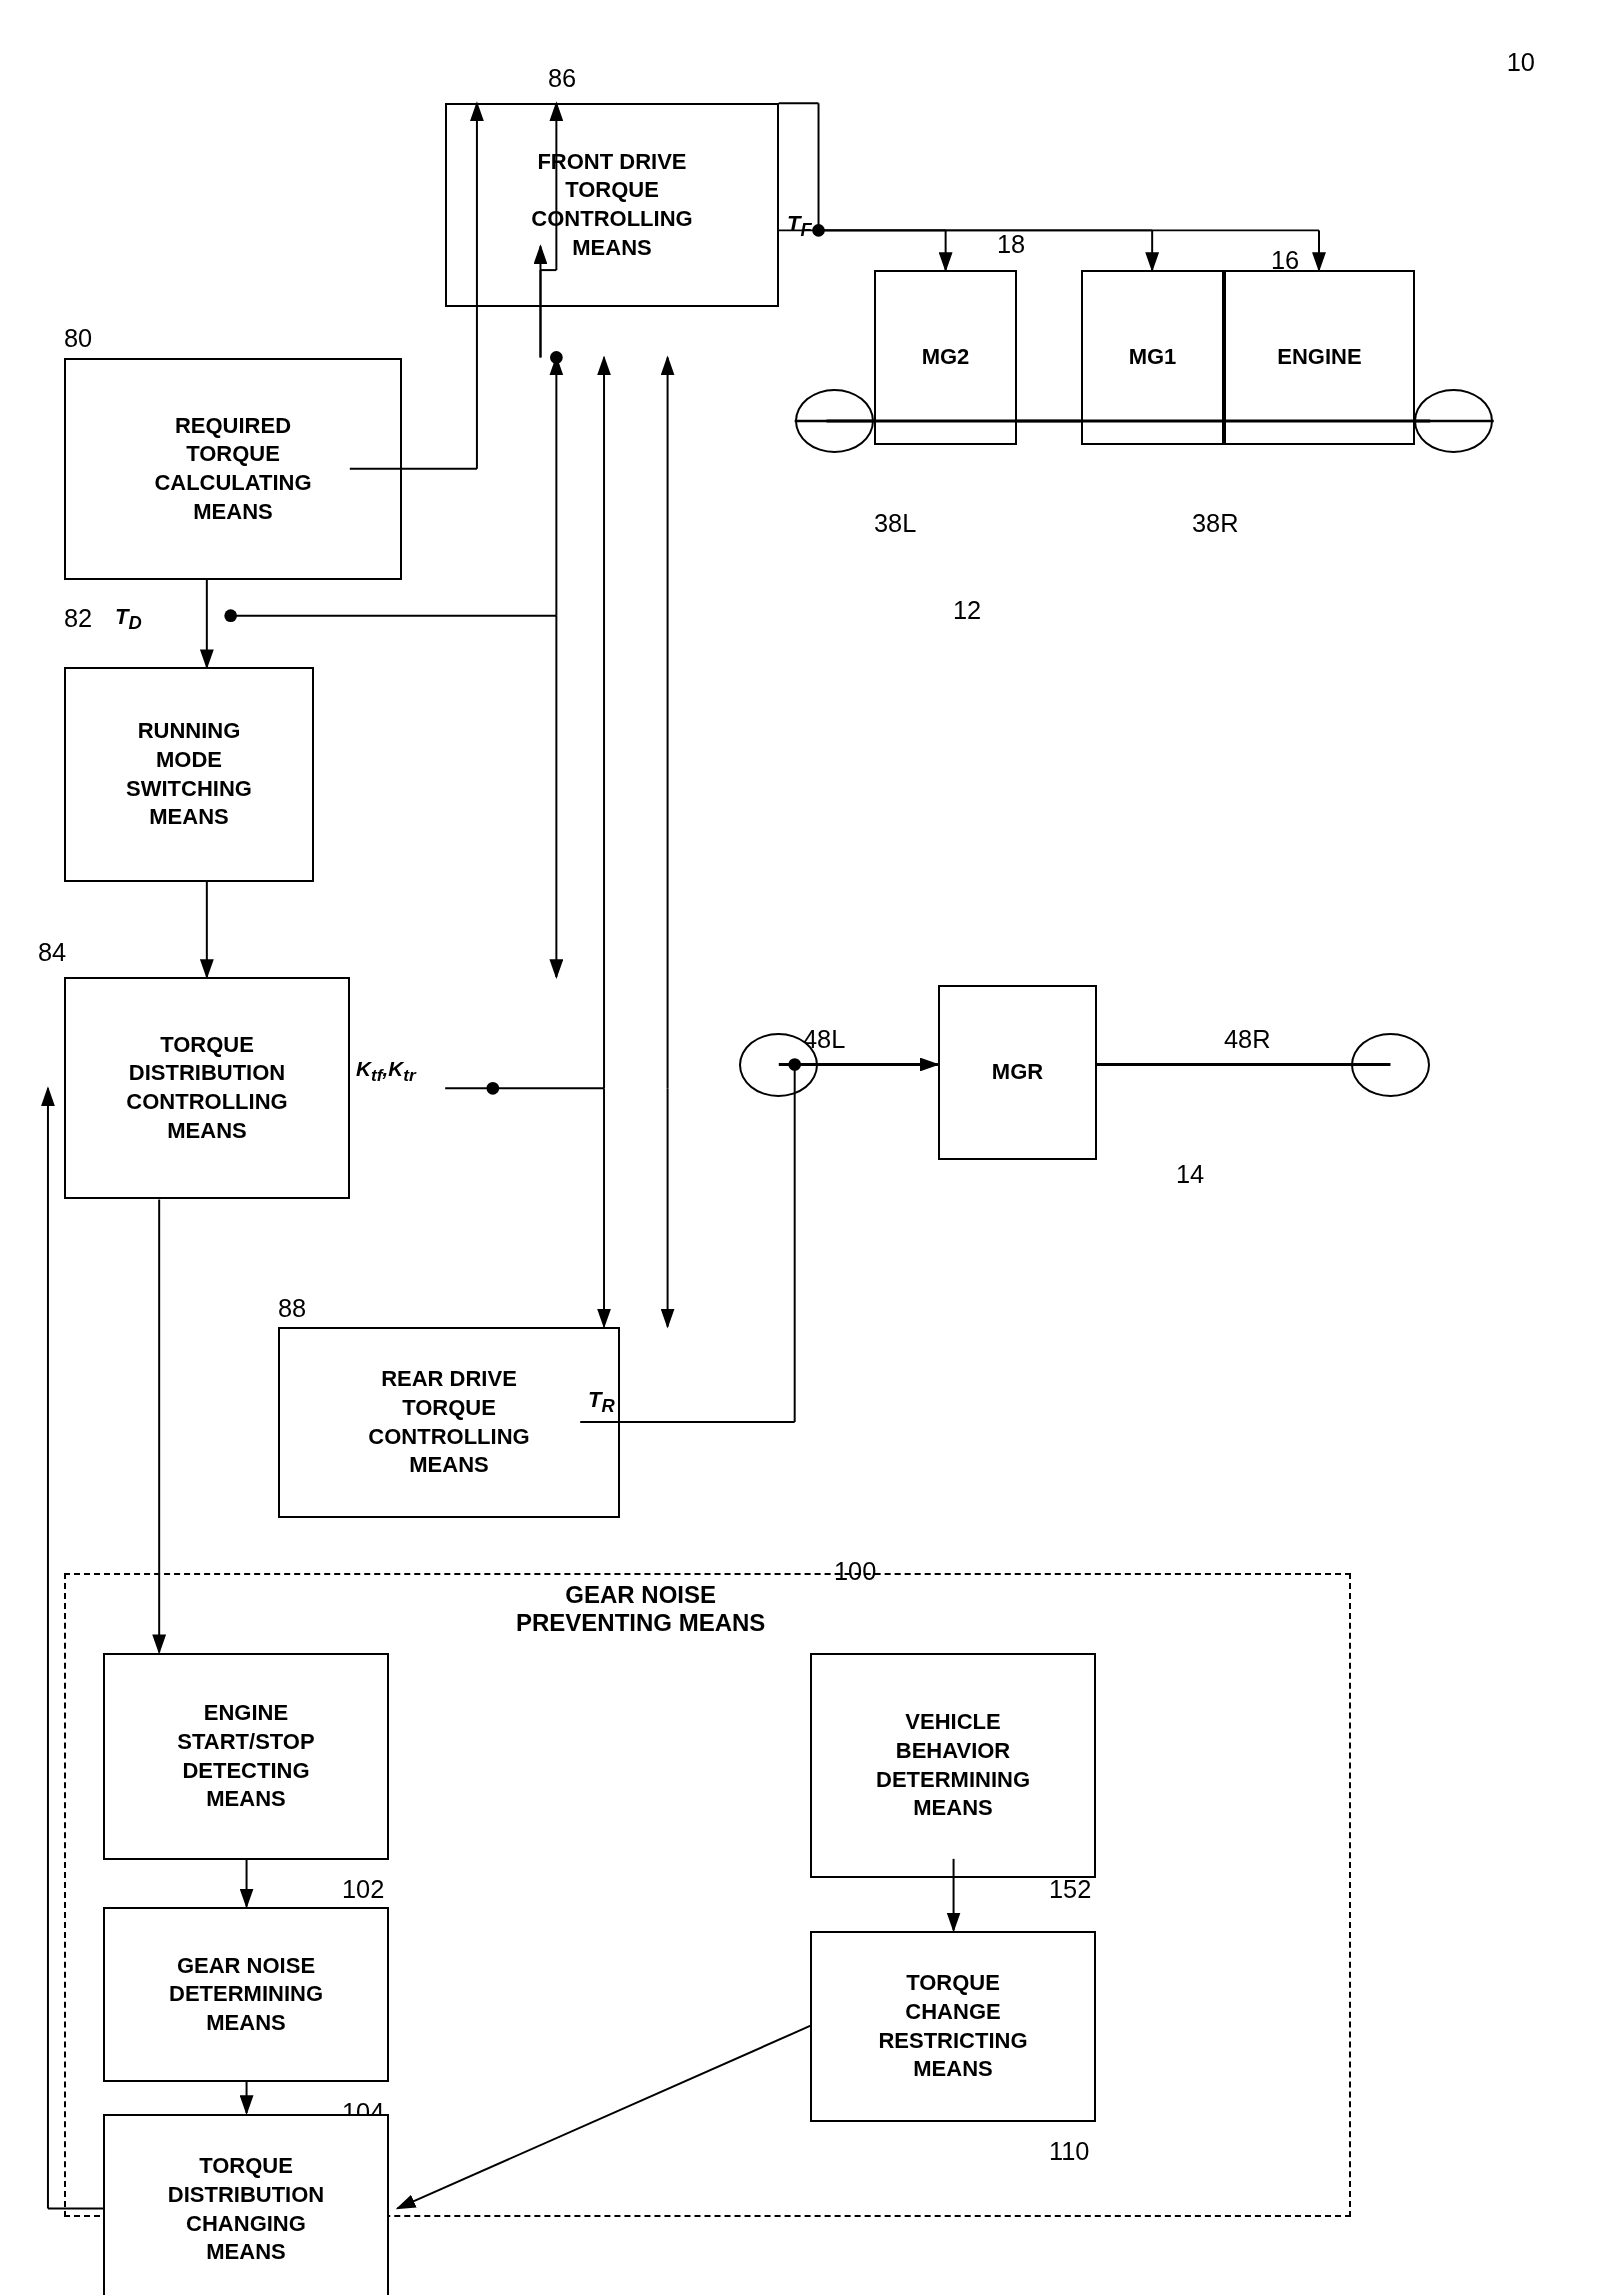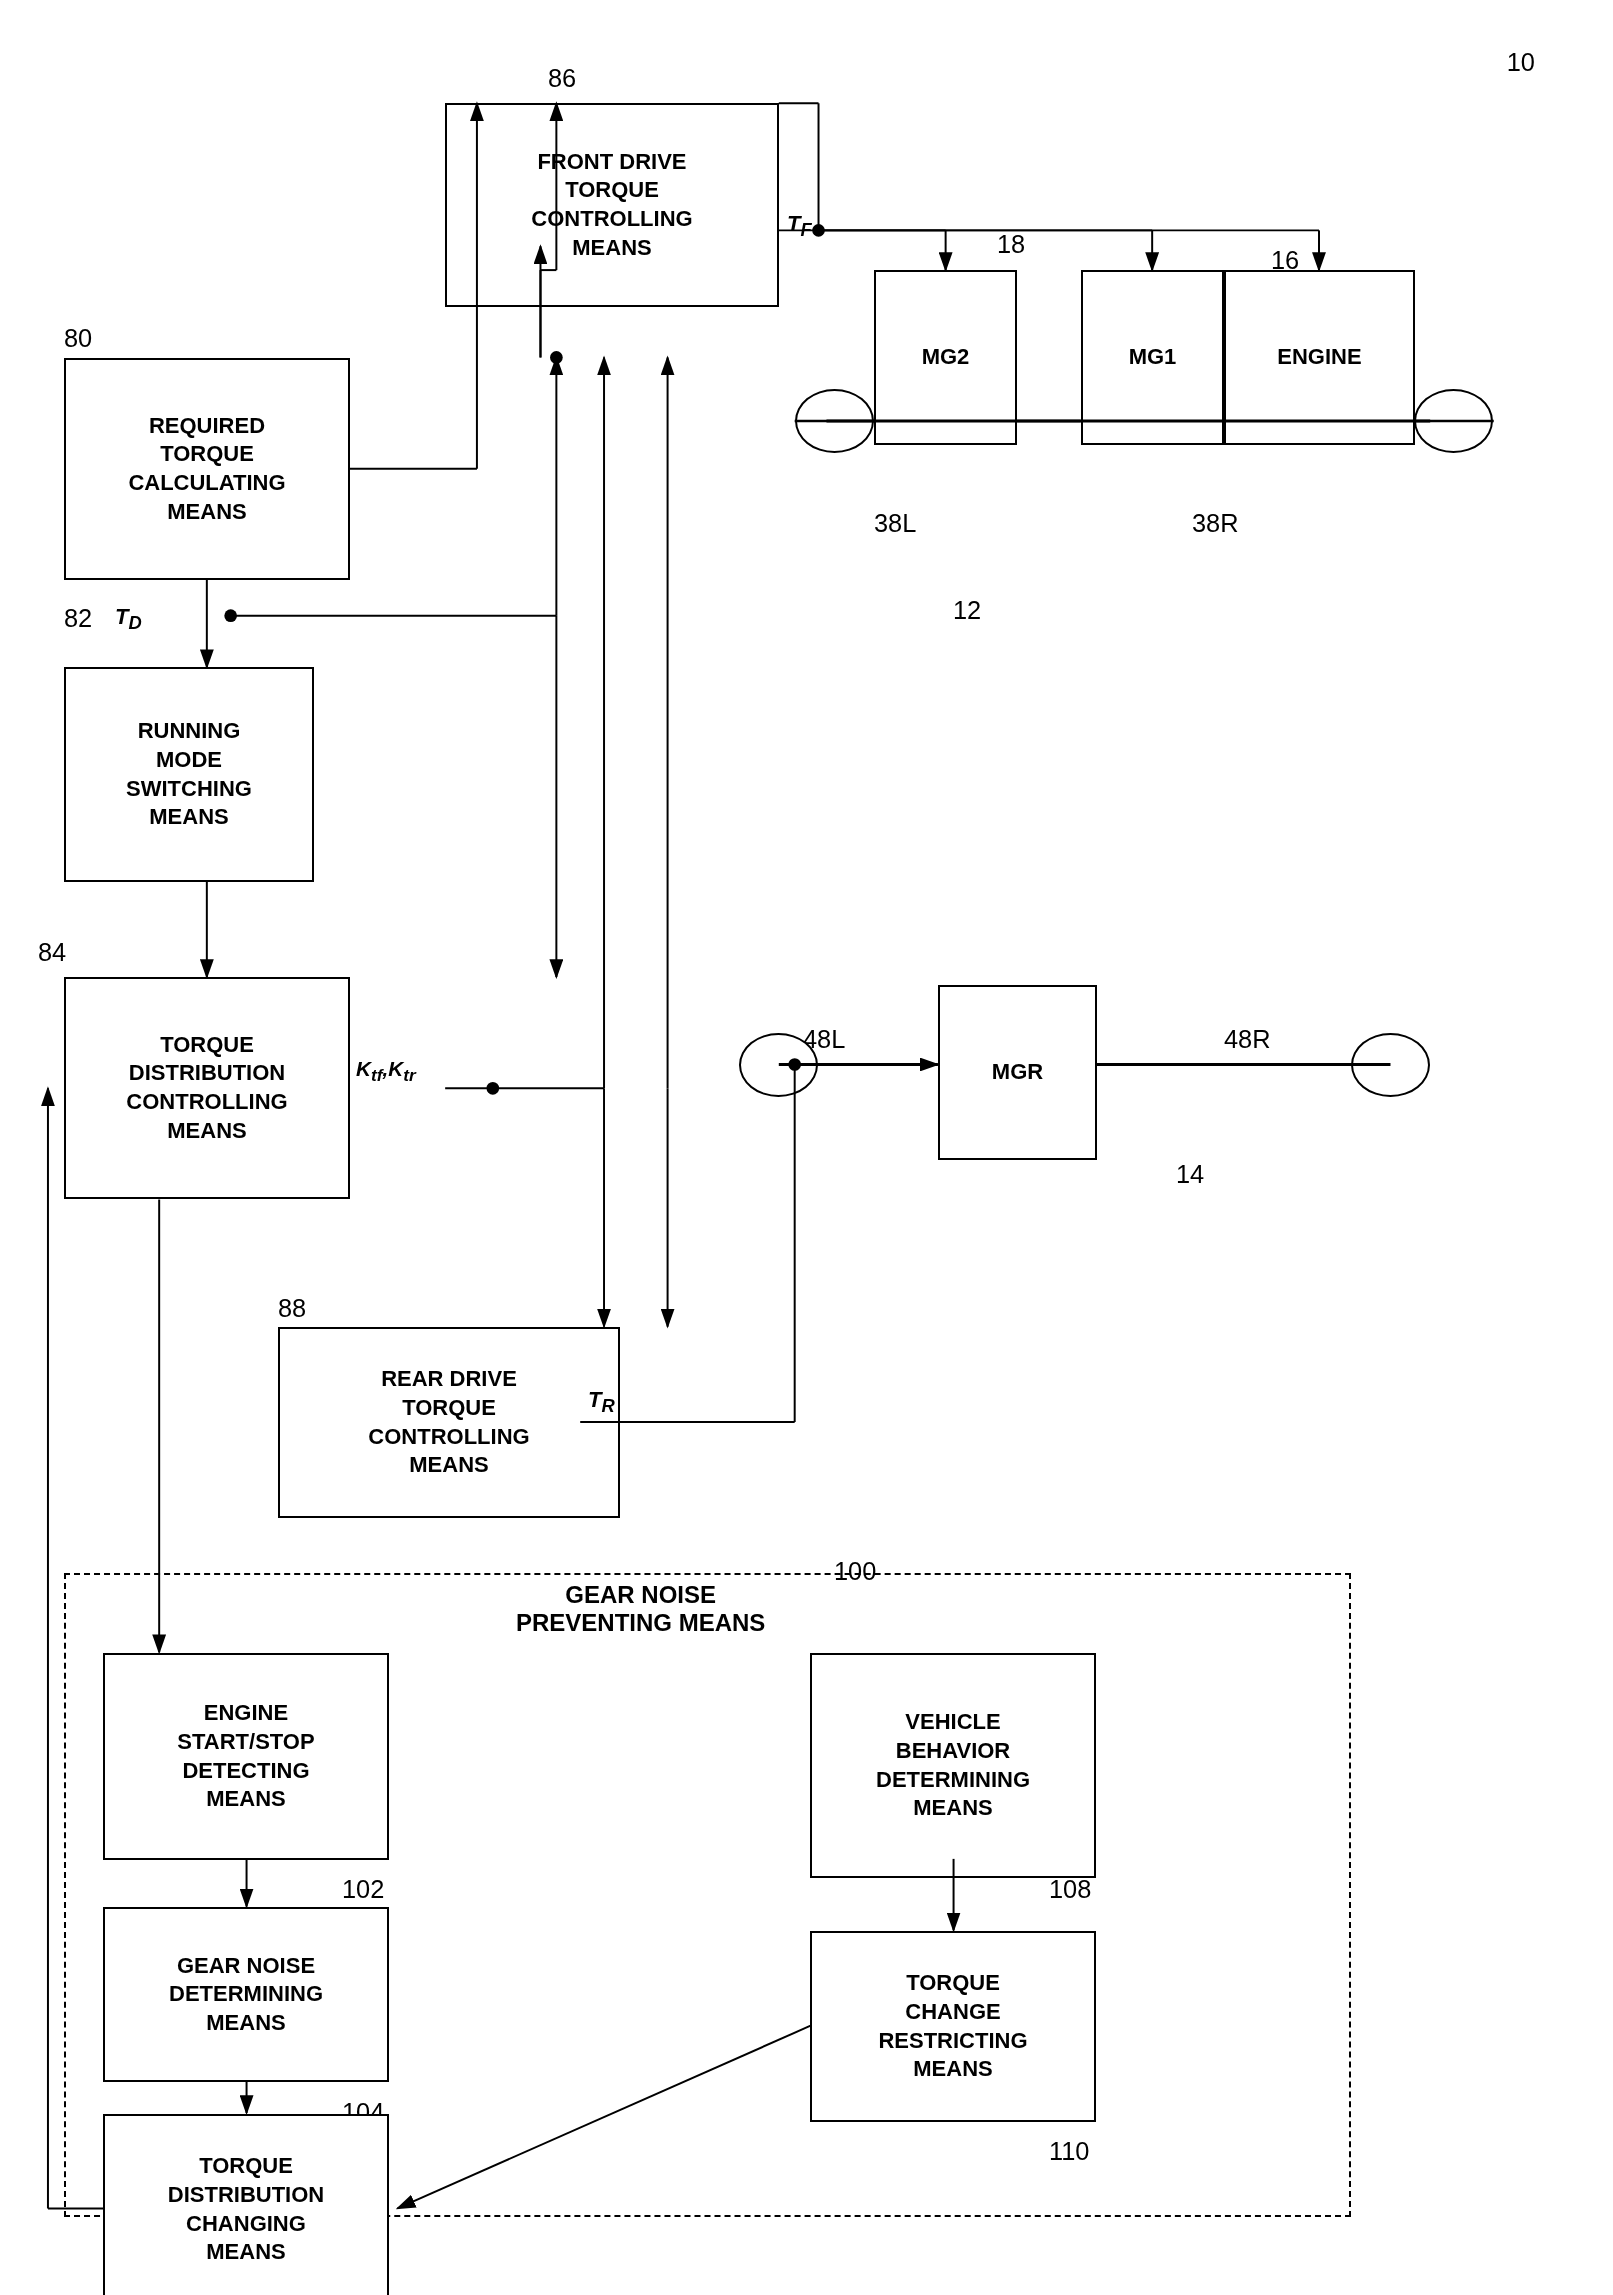--- a/index.html
+++ b/index.html
@@ -67,21 +67,21 @@
   <div class="ref" style="top:48px; right:79px;">10</div>
 
   <div class="box" style="left:445px; top:103px; width:334px; height:204px;">
     <span>FRONT DRIVE<br>TORQUE<br>CONTROLLING<br>MEANS</span>
   </div>
 
   <div class="ref" style="left:548px; top:64px;">86</div>
 
   <div class="label" style="left:787px; top:211px; font-size:22px; font-style:italic;">T<sub>F</sub></div>
 
-  <div class="box" style="left:64px; top:358px; width:286px; height:222px;">
+  <div class="box" style="left:64px; top:358px; width:338px; height:222px;">
     <span>REQUIRED<br>TORQUE<br>CALCULATING<br>MEANS</span>
   </div>
 
   <div class="ref" style="left:64px; top:324px;">80</div>
 
   <div class="ref" style="left:64px; top:604px;">82</div>
   <div class="label" style="left:115px; top:604px; font-size:22px; font-style:italic;">T<sub>D</sub></div>
 
   <div class="box" style="left:64px; top:667px; width:250px; height:215px;">
     <span>RUNNING<br>MODE<br>SWITCHING<br>MEANS</span>
@@ -123,21 +123,21 @@
   <div class="ref" style="left:342px; top:2098px;">104</div>
 
   <div class="box" style="left:103px; top:2114px; width:286px; height:191px;">
     <span>TORQUE<br>DISTRIBUTION<br>CHANGING<br>MEANS</span>
   </div>
 
   <div class="box" style="left:810px; top:1653px; width:286px; height:225px;">
     <span>VEHICLE<br>BEHAVIOR<br>DETERMINING<br>MEANS</span>
   </div>
 
-  <div class="ref" style="left:1049px; top:1875px;">108</div>
+  <div class="ref" style="left:1049px; top:1875px;">152</div>
 
   <div class="box" style="left:810px; top:1931px; width:286px; height:191px;">
     <span>TORQUE<br>CHANGE<br>RESTRICTING<br>MEANS</span>
   </div>
 
   <div class="ref" style="left:1049px; top:2137px;">110</div>
 
   <div class="ref" style="left:1271px; top:246px;">16</div>
 
   <div class="ref" style="left:997px; top:230px;">18</div>

